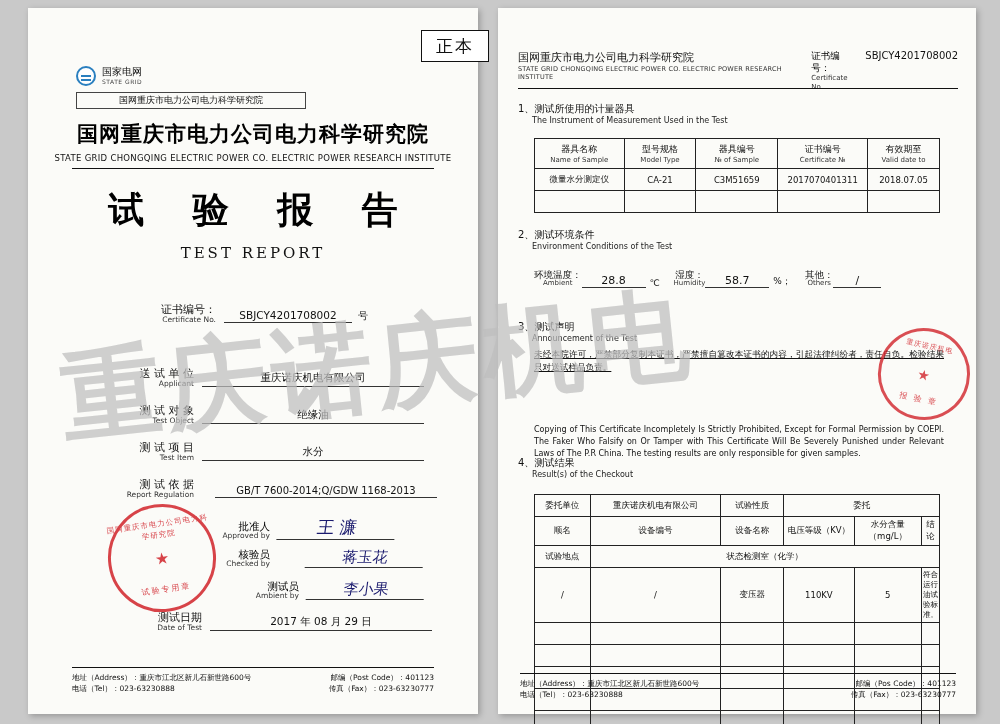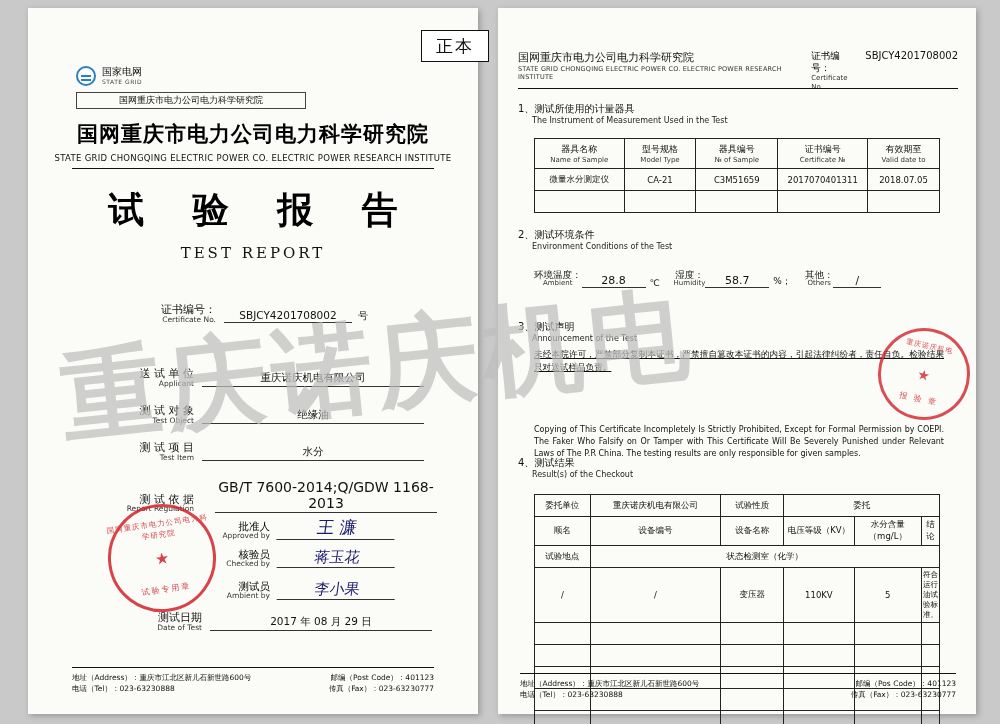--- a/index.html
+++ b/index.html
@@ -304,40 +304,40 @@
         <span class="en">Test Item</span>
       </div>
       <div class="f-val" style="width:222px;">水分</div>
     </div>
 
     <div class="field" style="left:88px; top:471px;gap:13px;">
       <div class="f-label">
         <span class="cn">测 试 依 据</span>
         <span class="en">Report Regulation</span>
       </div>
-      <div class="f-val" style="width:222px; font-size:14px;">GB/T 7600-2014;Q/GDW 1168-2013</div>
+      <div class="f-val" style="width:222px; font-size:10px;">GB/T 7600-2014;Q/GDW 1168-2013</div>
     </div>
 
     <div class="field" style="left:176px; top:508px;">
       <div class="sign-label" style="width:74px; padding-right:8px;">
         <span class="cn">批准人</span>
         <span class="en">Approved by</span>
       </div>
       <div class="sign-line sign-hand" style="width:118px; text-align:center;">王 濂</div>
     </div>
 
-    <div class="field" style="left:176px; top:540px;">
+    <div class="field" style="left:176px; top:540px;gap:28px;">
       <div class="sign-label" style="width:74px; padding-right:8px;">
         <span class="cn">核验员</span>
         <span class="en">Checked by</span>
       </div>
       <div class="sign-line sign-hand" style="width:118px; text-align:center; font-size:15px;">蒋玉花</div>
     </div>
 
-    <div class="field" style="left:176px; top:572px;">
+    <div class="field" style="left:176px; top:572px;padding-left:29px;">
       <div class="sign-label" style="width:74px; padding-right:8px;">
         <span class="cn">测试员</span>
         <span class="en">Ambient by</span>
       </div>
       <div class="sign-line sign-hand" style="width:118px; text-align:center; font-size:15px;">李小果</div>
     </div>
 
     <div class="stamp">
       <div class="inner">国网重庆市电力公司电力科学研究院</div>
       <div class="star">★</div>

